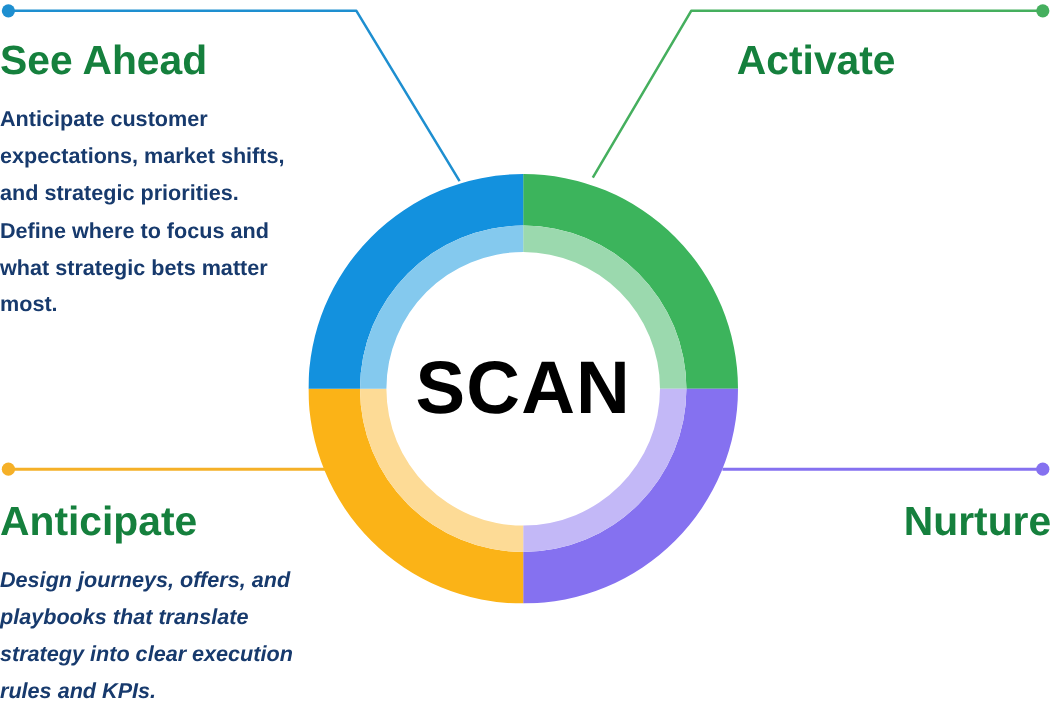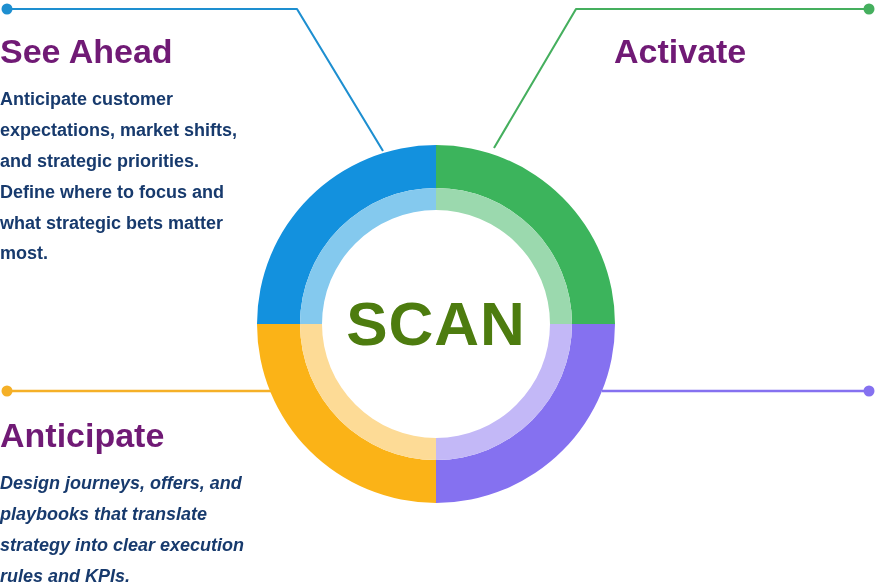--- a/index.html
+++ b/index.html
@@ -58,21 +58,21 @@
   }
 
   
   .quad {
     position: absolute;
     width: 260px;
   }
   .quad .q-title {
     font-size: 34px;
     font-weight: 700;
-    color: #701a75;
+    color: #15803d;
     line-height: 1.05;
     margin: 0 0 14px 0;
     white-space: nowrap;
   }
   .quad .q-body {
     font-size: 18px;
     font-weight: 700;
     color: #173a6d;
     line-height: 1.72;
     margin: 0;
@@ -130,33 +130,34 @@
         <path id="seg-out-0" d="M 0 179 A 179 179 0 0 1 179 0 L 179 43 A 136 136 0 0 0 43 179 Z" fill="#1391DE"></path>
       </g>
 
       <g>
         <path id="seg-in-1" d="M 179 43 A 136 136 0 0 1 315 179 L 293 179 A 114 114 0 0 0 179 65 Z" fill="#9BD9AE"></path>
         <path id="seg-in-2" d="M 315 179 A 136 136 0 0 1 179 315 L 179 293 A 114 114 0 0 0 293 179 Z" fill="#C3B8F7"></path>
         <path id="seg-in-3" d="M 179 315 A 136 136 0 0 1 43 179 L 65 179 A 114 114 0 0 0 179 293 Z" fill="#FDDB96"></path>
         <path id="seg-in-0" d="M 43 179 A 136 136 0 0 1 179 43 L 179 65 A 114 114 0 0 0 65 179 Z" fill="#84C9EE"></path>
       </g>
     </svg>
-    <div class="donut-center-label" style="color: #4d7c0f;">SCAN</div>
+    <div class="donut-center-label" style="color: #000000;">SCAN</div>
   </div>
 
   <div class="quad quad-tl">
     <h2 class="q-title">See Ahead</h2>
     <p class="q-body">Anticipate customer expectations, market shifts, and strategic priorities. Define where to focus and what strategic bets matter most.</p>
   </div>
 
   <div class="quad quad-tr">
     <h2 class="q-title">Activate</h2>
   </div>
 
   <div class="quad quad-bl">
     <h2 class="q-title">Anticipate</h2>
     <p class="q-body">Design journeys, offers, and playbooks that translate strategy into clear execution rules and KPIs.</p>
   </div>
 
   <div class="quad quad-br">
+    <h2 class="q-title">Nurture</h2>
   </div>
 
 </div>
 
 </body></html>

